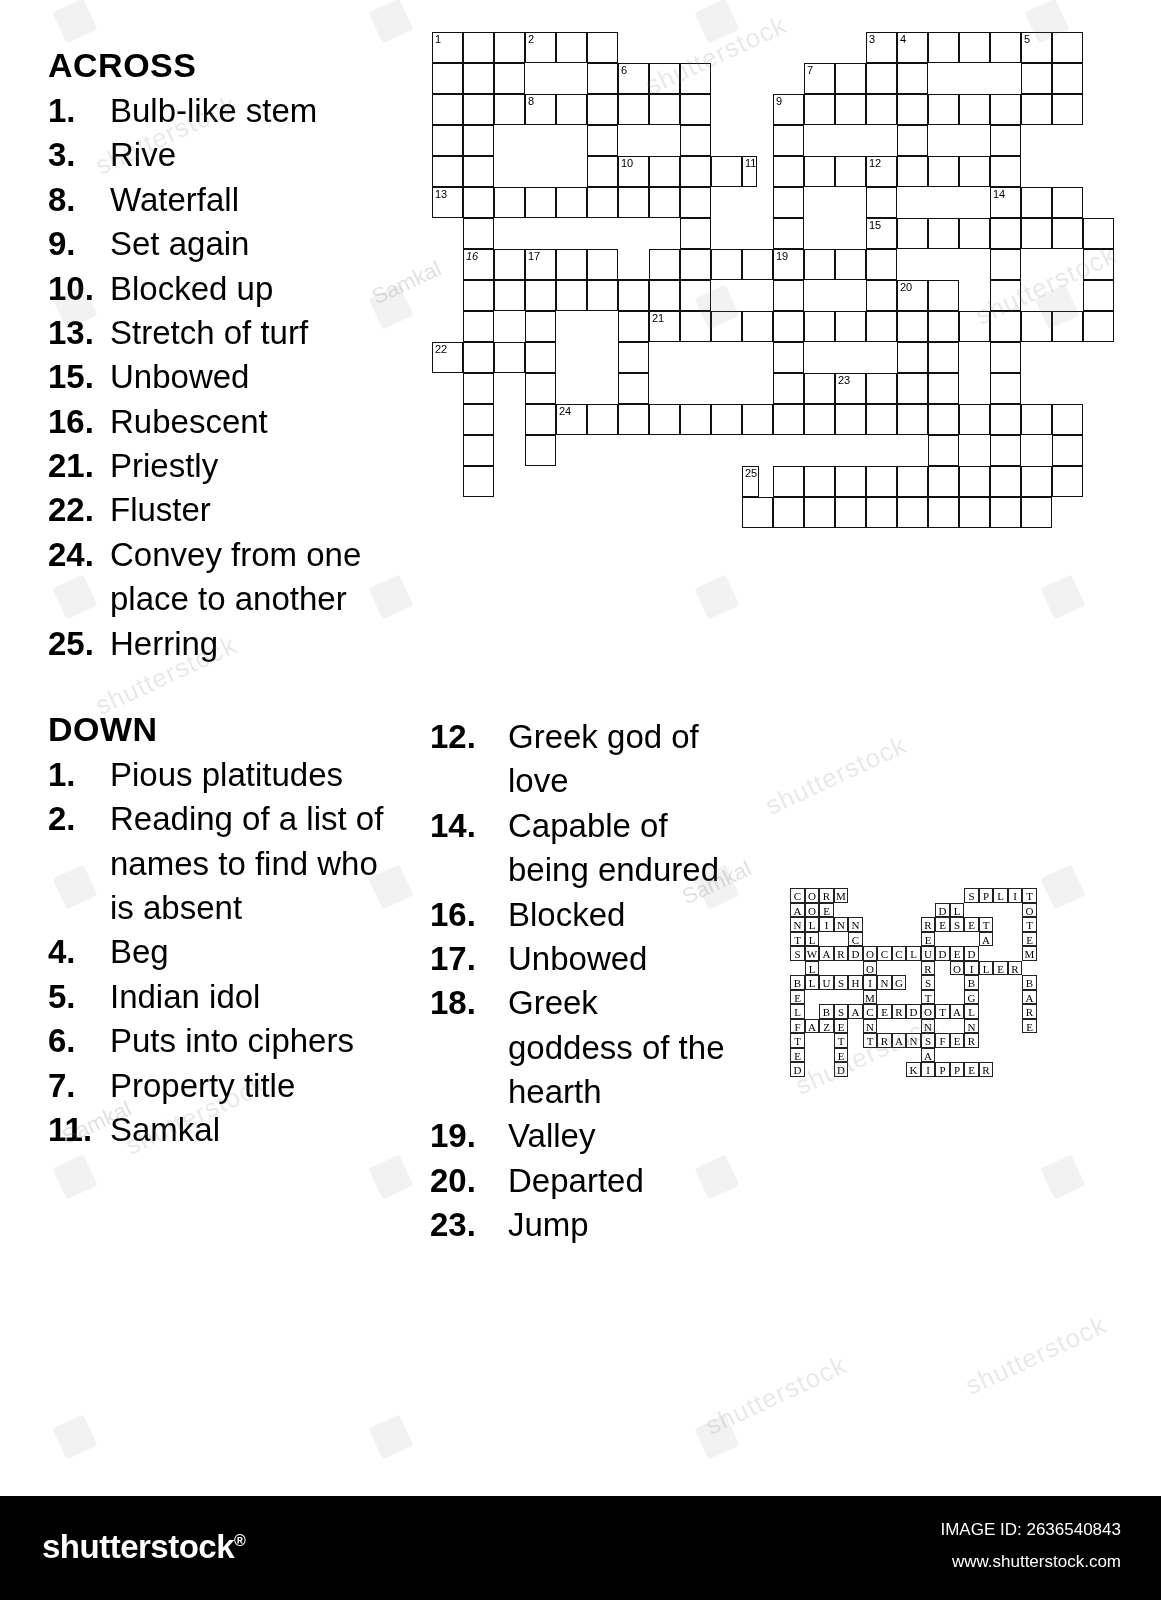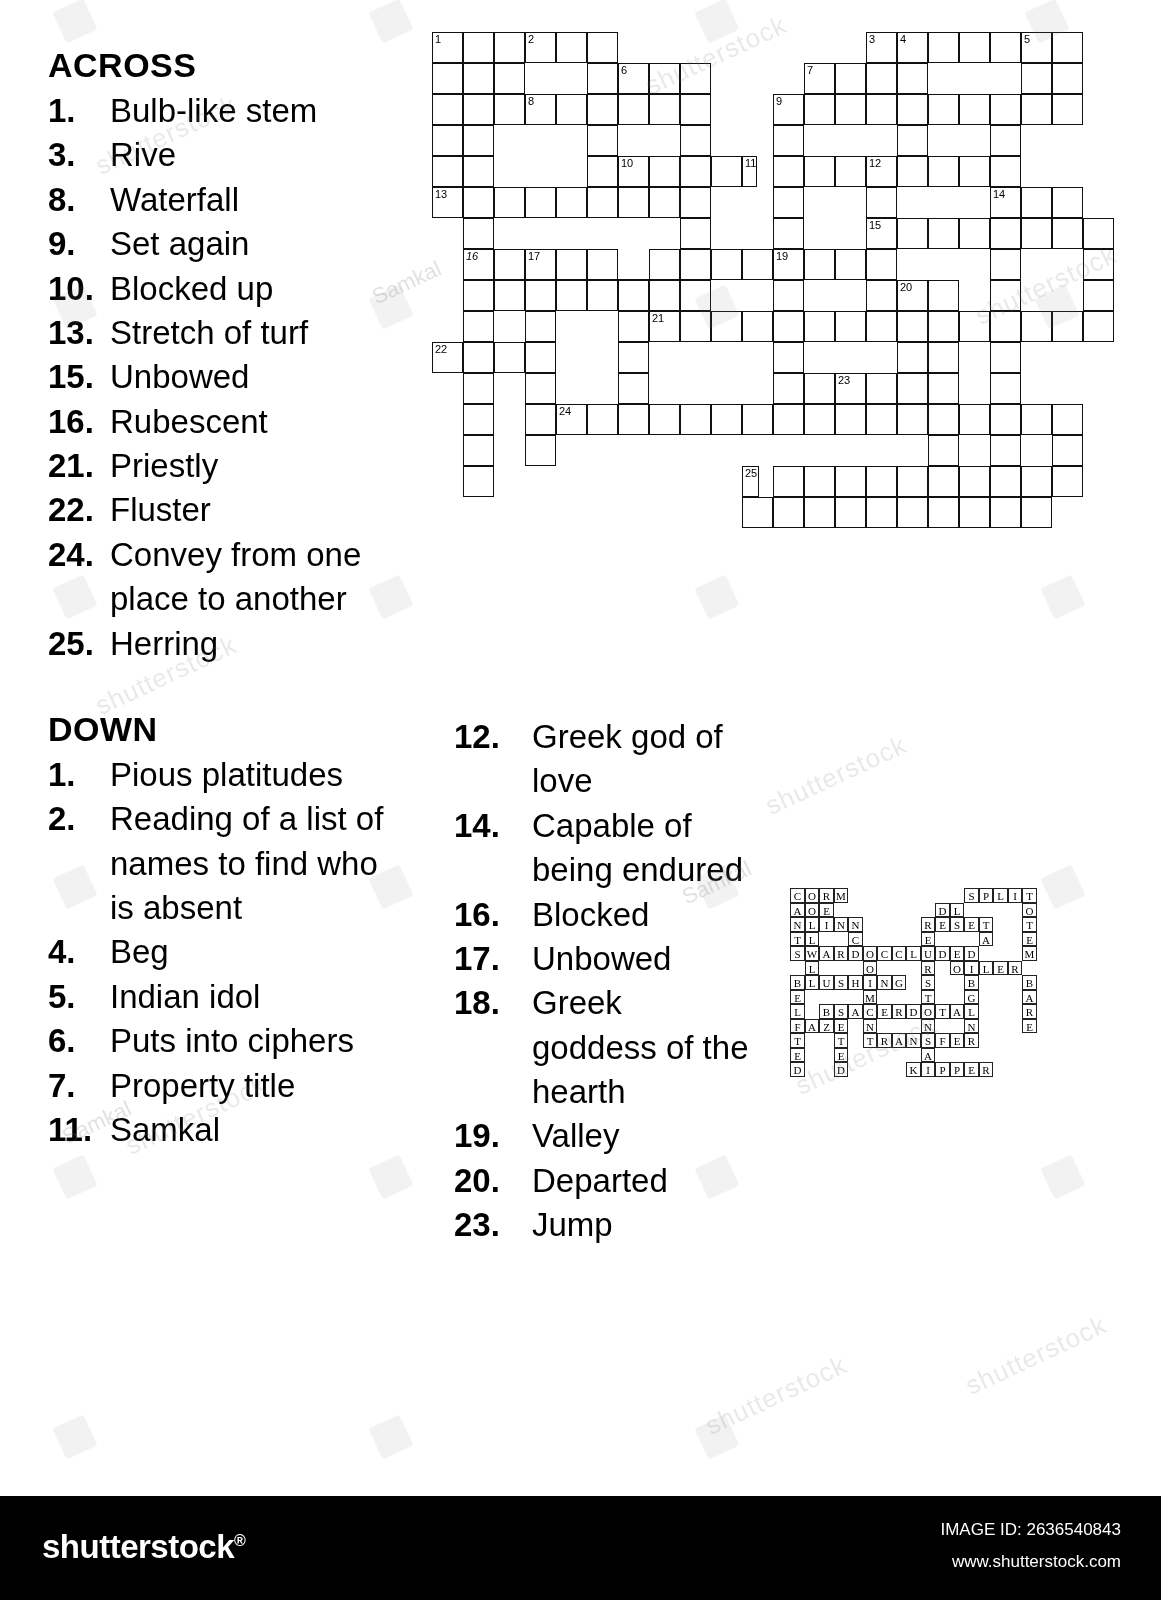--- a/index.html
+++ b/index.html
@@ -56,21 +56,20 @@
     top: 46px;
     width: 340px;
     z-index: 2;
   }
   #clues-col-2 {
     position: absolute;
     left: 430px;
     top: 715px;
     width: 300px;
     z-index: 2;
-    margin-left: 24px;
   }
   .section-title {
     font-size: 34px;
     font-weight: bold;
     letter-spacing: 0.5px;
     margin: 0 0 4px 0;
   }
   .clue-list {
     list-style: none;
     margin: 0;

